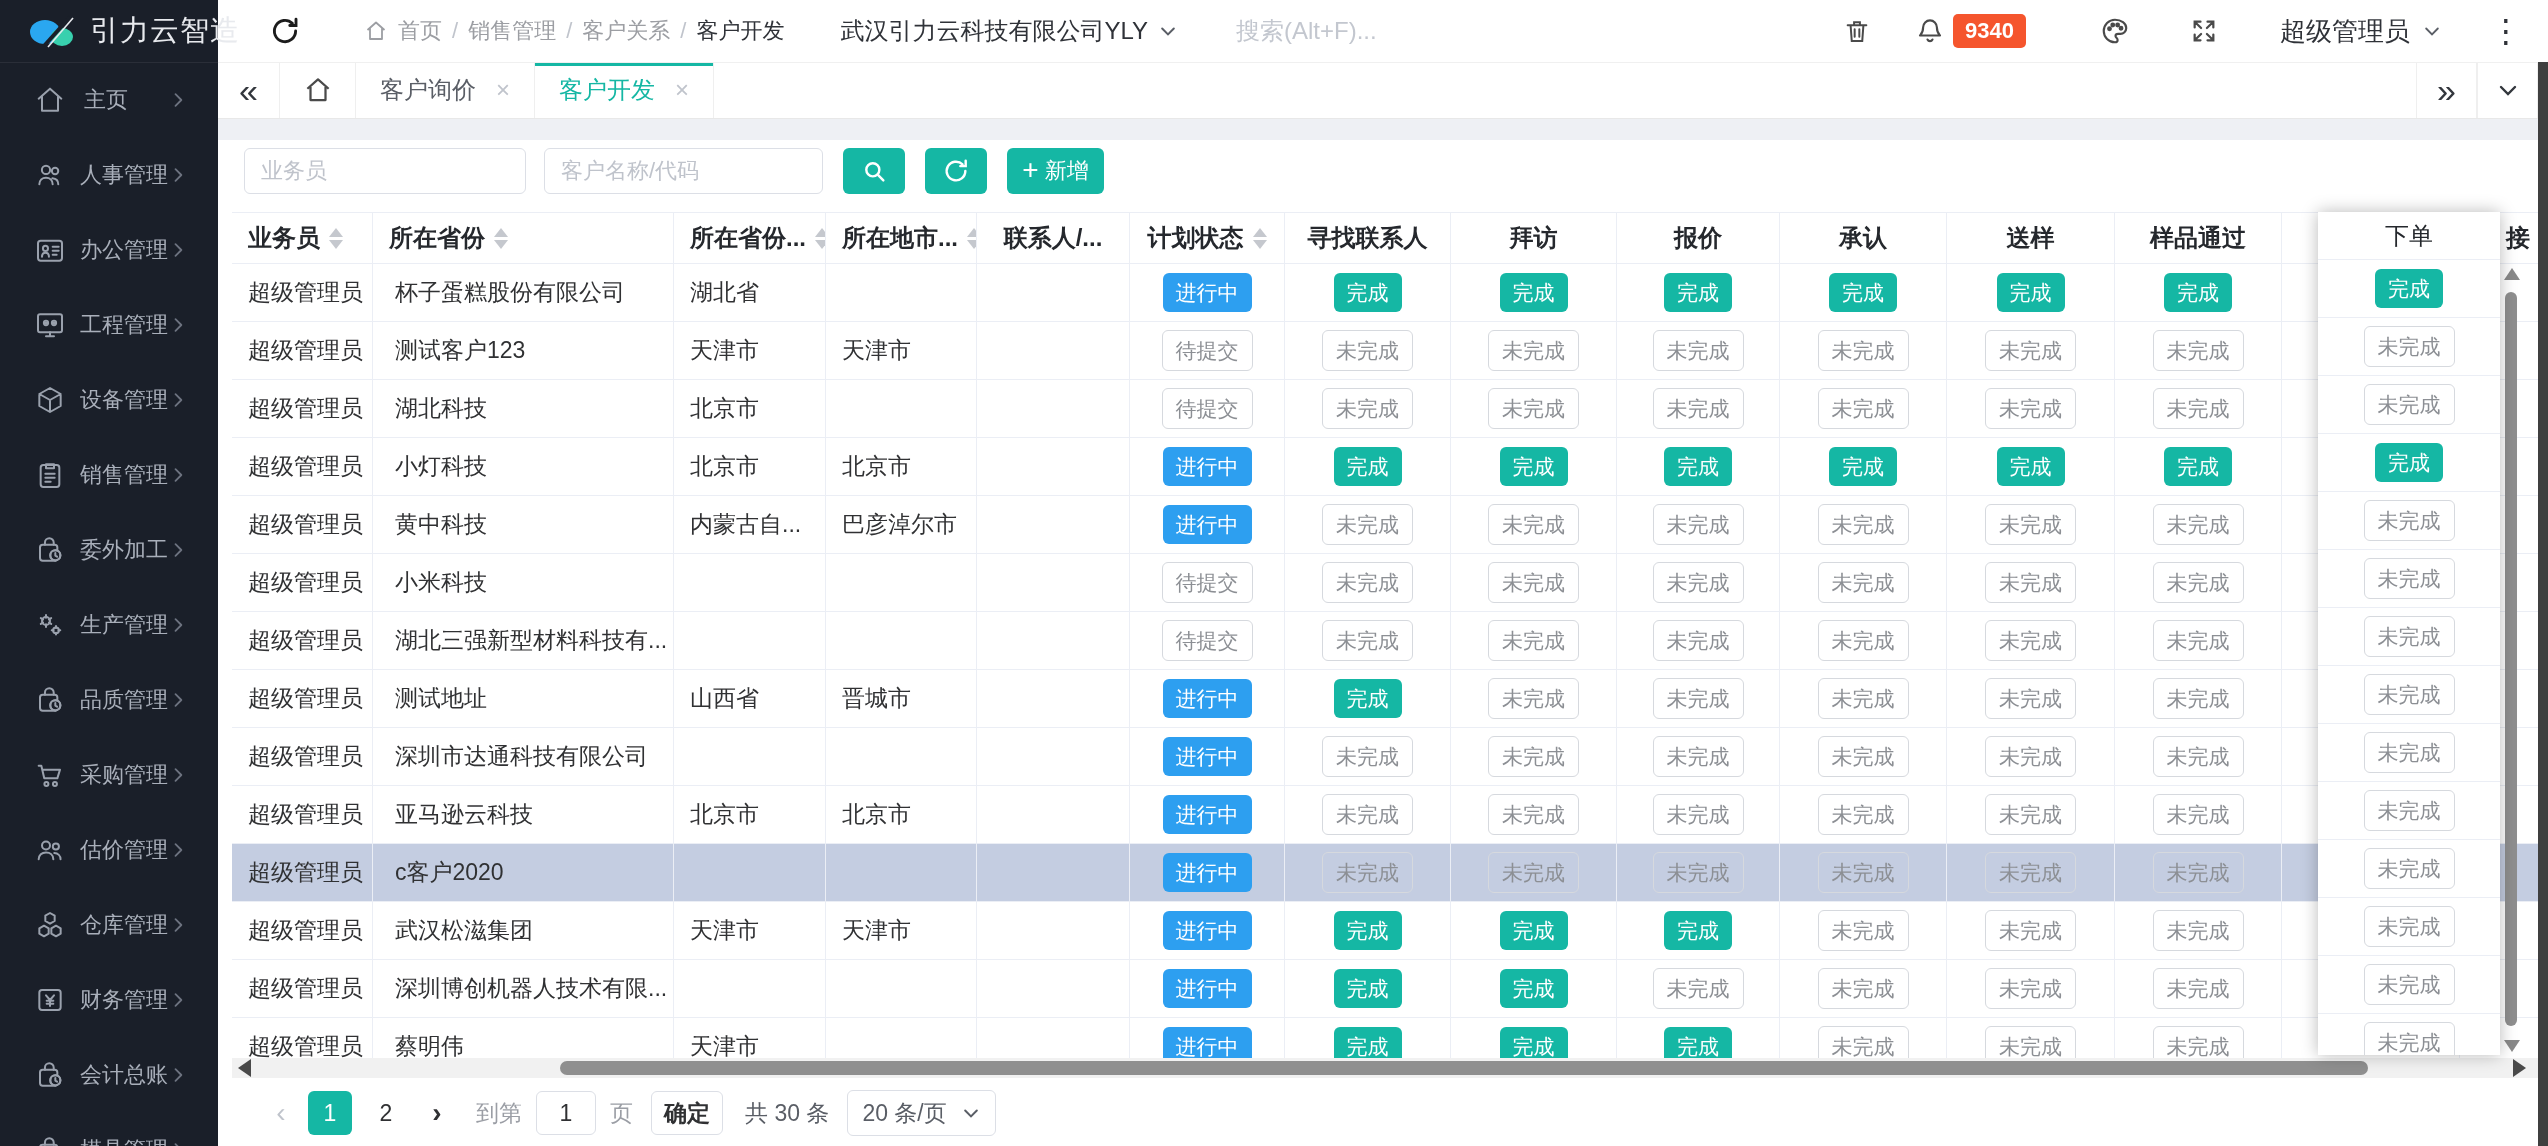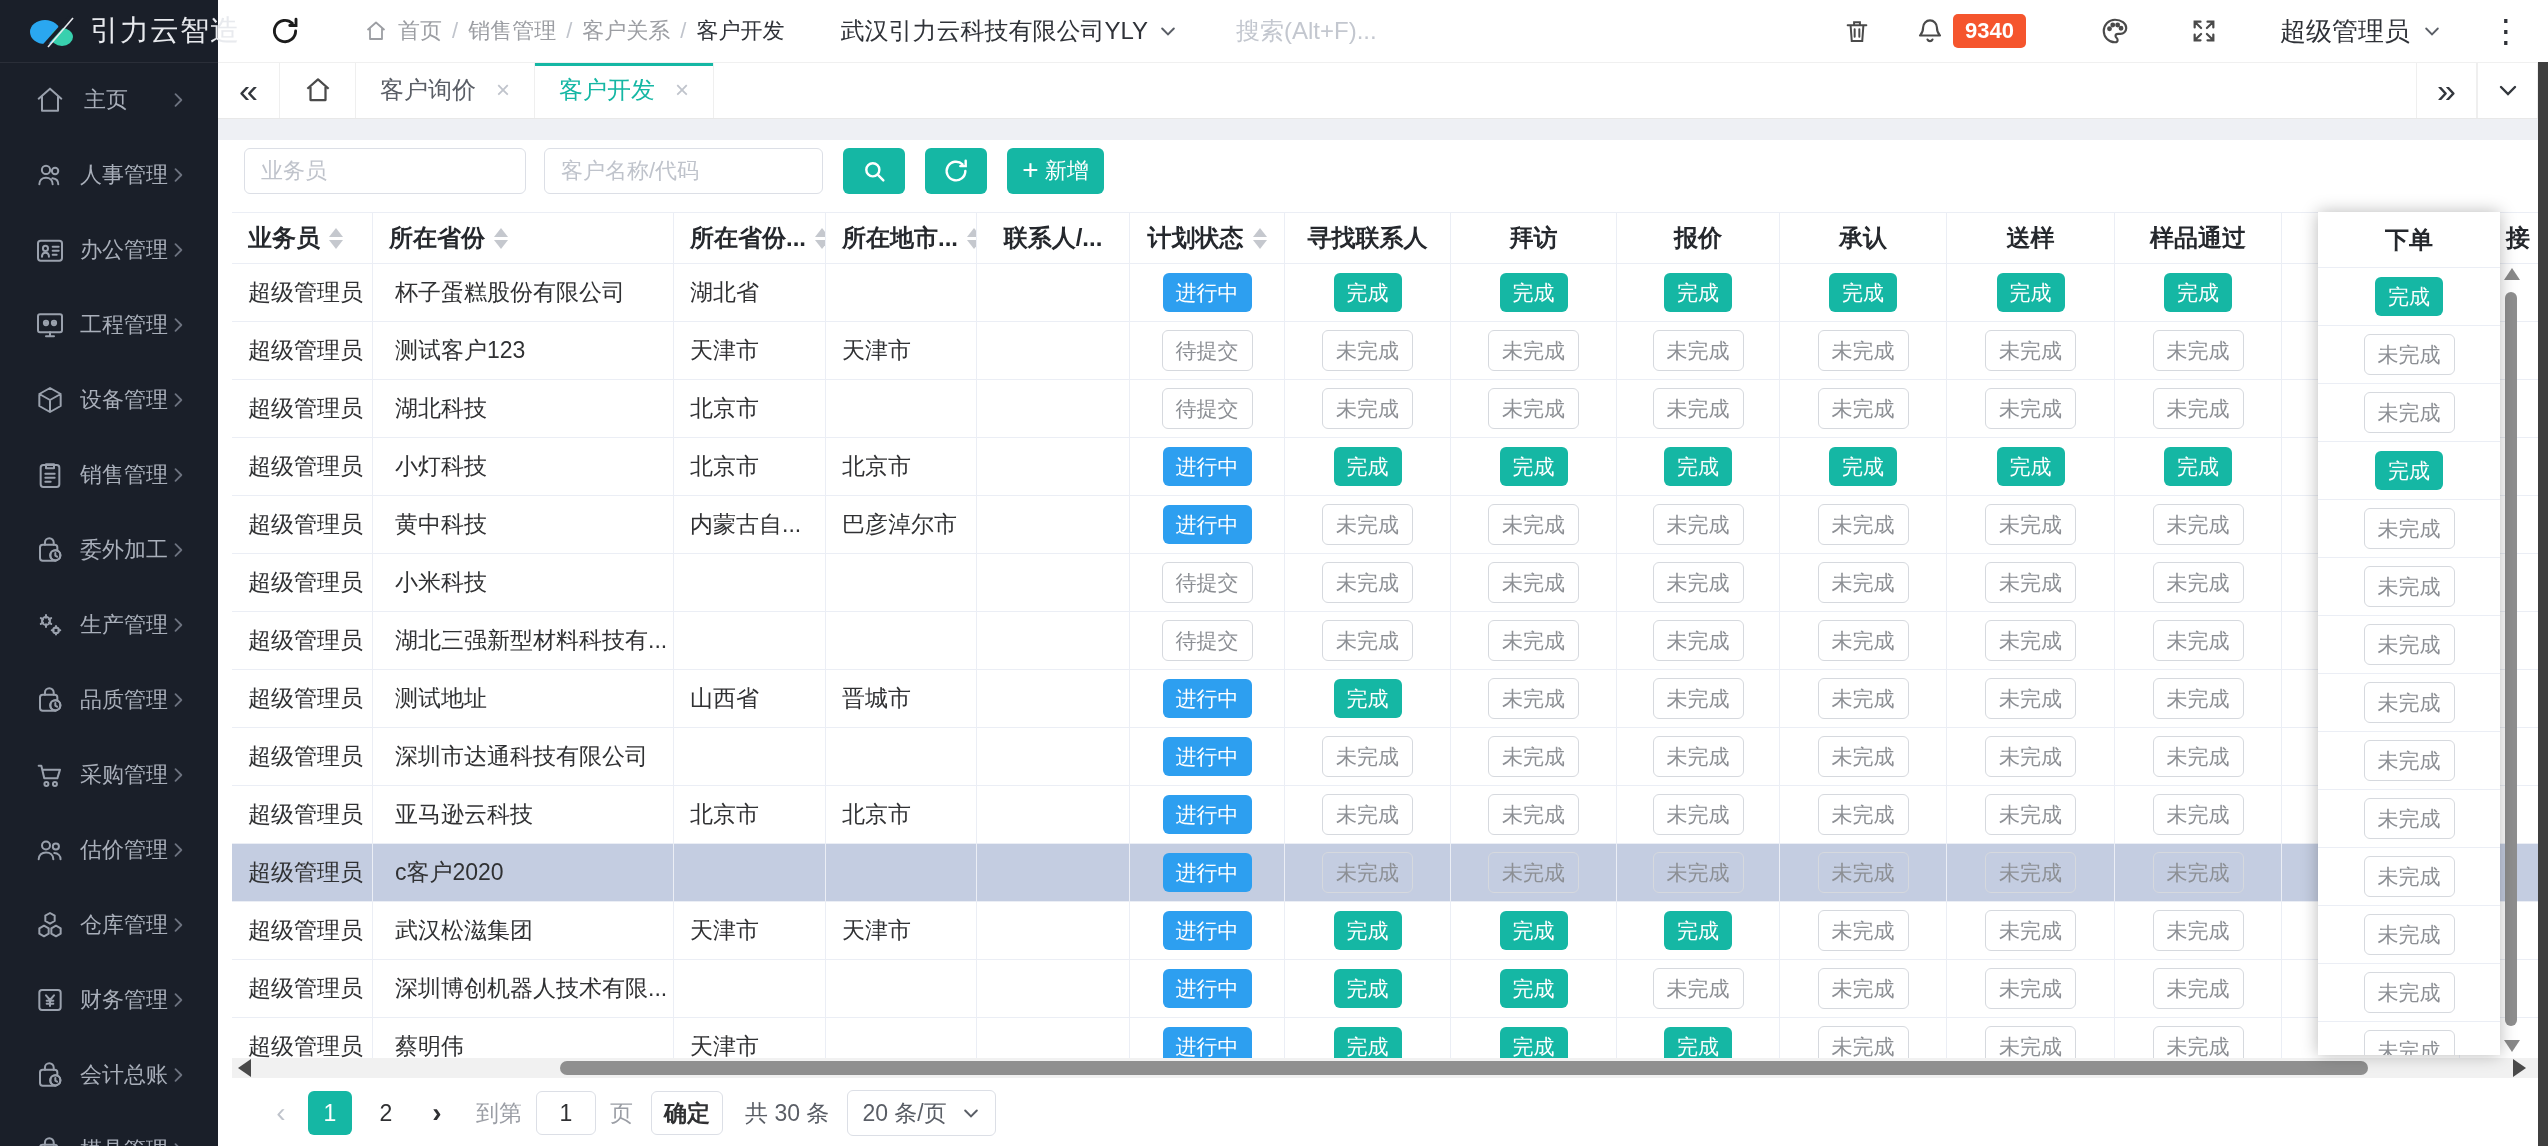--- a/index.html
+++ b/index.html
@@ -75,21 +75,21 @@
   .sorter .up{border-bottom:9px solid #c5c8ce;}
   .sorter .dn{border-top:9px solid #c5c8ce;}
   .badge{display:inline-block;font-size:21px;line-height:1;padding:9px 13px;border-radius:6px;white-space:nowrap;}
   .b-done{background:#15b7a4;color:#fff;}
   .b-ongoing{background:#2d9ff0;color:#fff;}
   .b-not,.b-pending{background:transparent;border:1px solid #d6d9de;color:#8c8f94;}
 
   
   .float-panel{position:absolute;left:2318px;top:212px;width:182px;height:843px;background:#fff;z-index:35;
                box-shadow:0 0 16px rgba(0,0,0,.28);overflow:hidden;}
-  .fp-head{height:56px;display:flex;align-items:center;justify-content:center;font-weight:bold;font-size:24px;color:#25282d;border-bottom:1px solid #ebeef5;box-sizing:border-box;}
+  .fp-head{height:48px;display:flex;align-items:center;justify-content:center;font-weight:normal;font-size:24px;color:#25282d;border-bottom:1px solid #ebeef5;box-sizing:border-box;}
   .fp-row{height:58px;display:flex;align-items:center;justify-content:center;border-bottom:1px solid #ebeef5;box-sizing:border-box;}
 
   
   .hscroll{position:absolute;left:14px;top:918px;width:2306px;height:20px;background:#f1f1f1;}
   .hs-arrow{position:absolute;top:1px;width:0;height:0;border-top:9px solid transparent;border-bottom:9px solid transparent;}
   .hs-left{left:6px;border-right:13px solid #4a4a4a;}
   .hs-right{right:12px;border-left:13px solid #4a4a4a;}
   .hs-thumb{position:absolute;left:328px;top:3px;width:1808px;height:14px;background:#8f8f8f;border-radius:7px;}
   .vscroll{position:absolute;left:2502px;top:266px;width:18px;height:788px;z-index:20;}
   .vs-up{position:absolute;left:2px;top:2px;width:0;height:0;border-left:8px solid transparent;border-right:8px solid transparent;border-bottom:12px solid #8a8a8a;}

